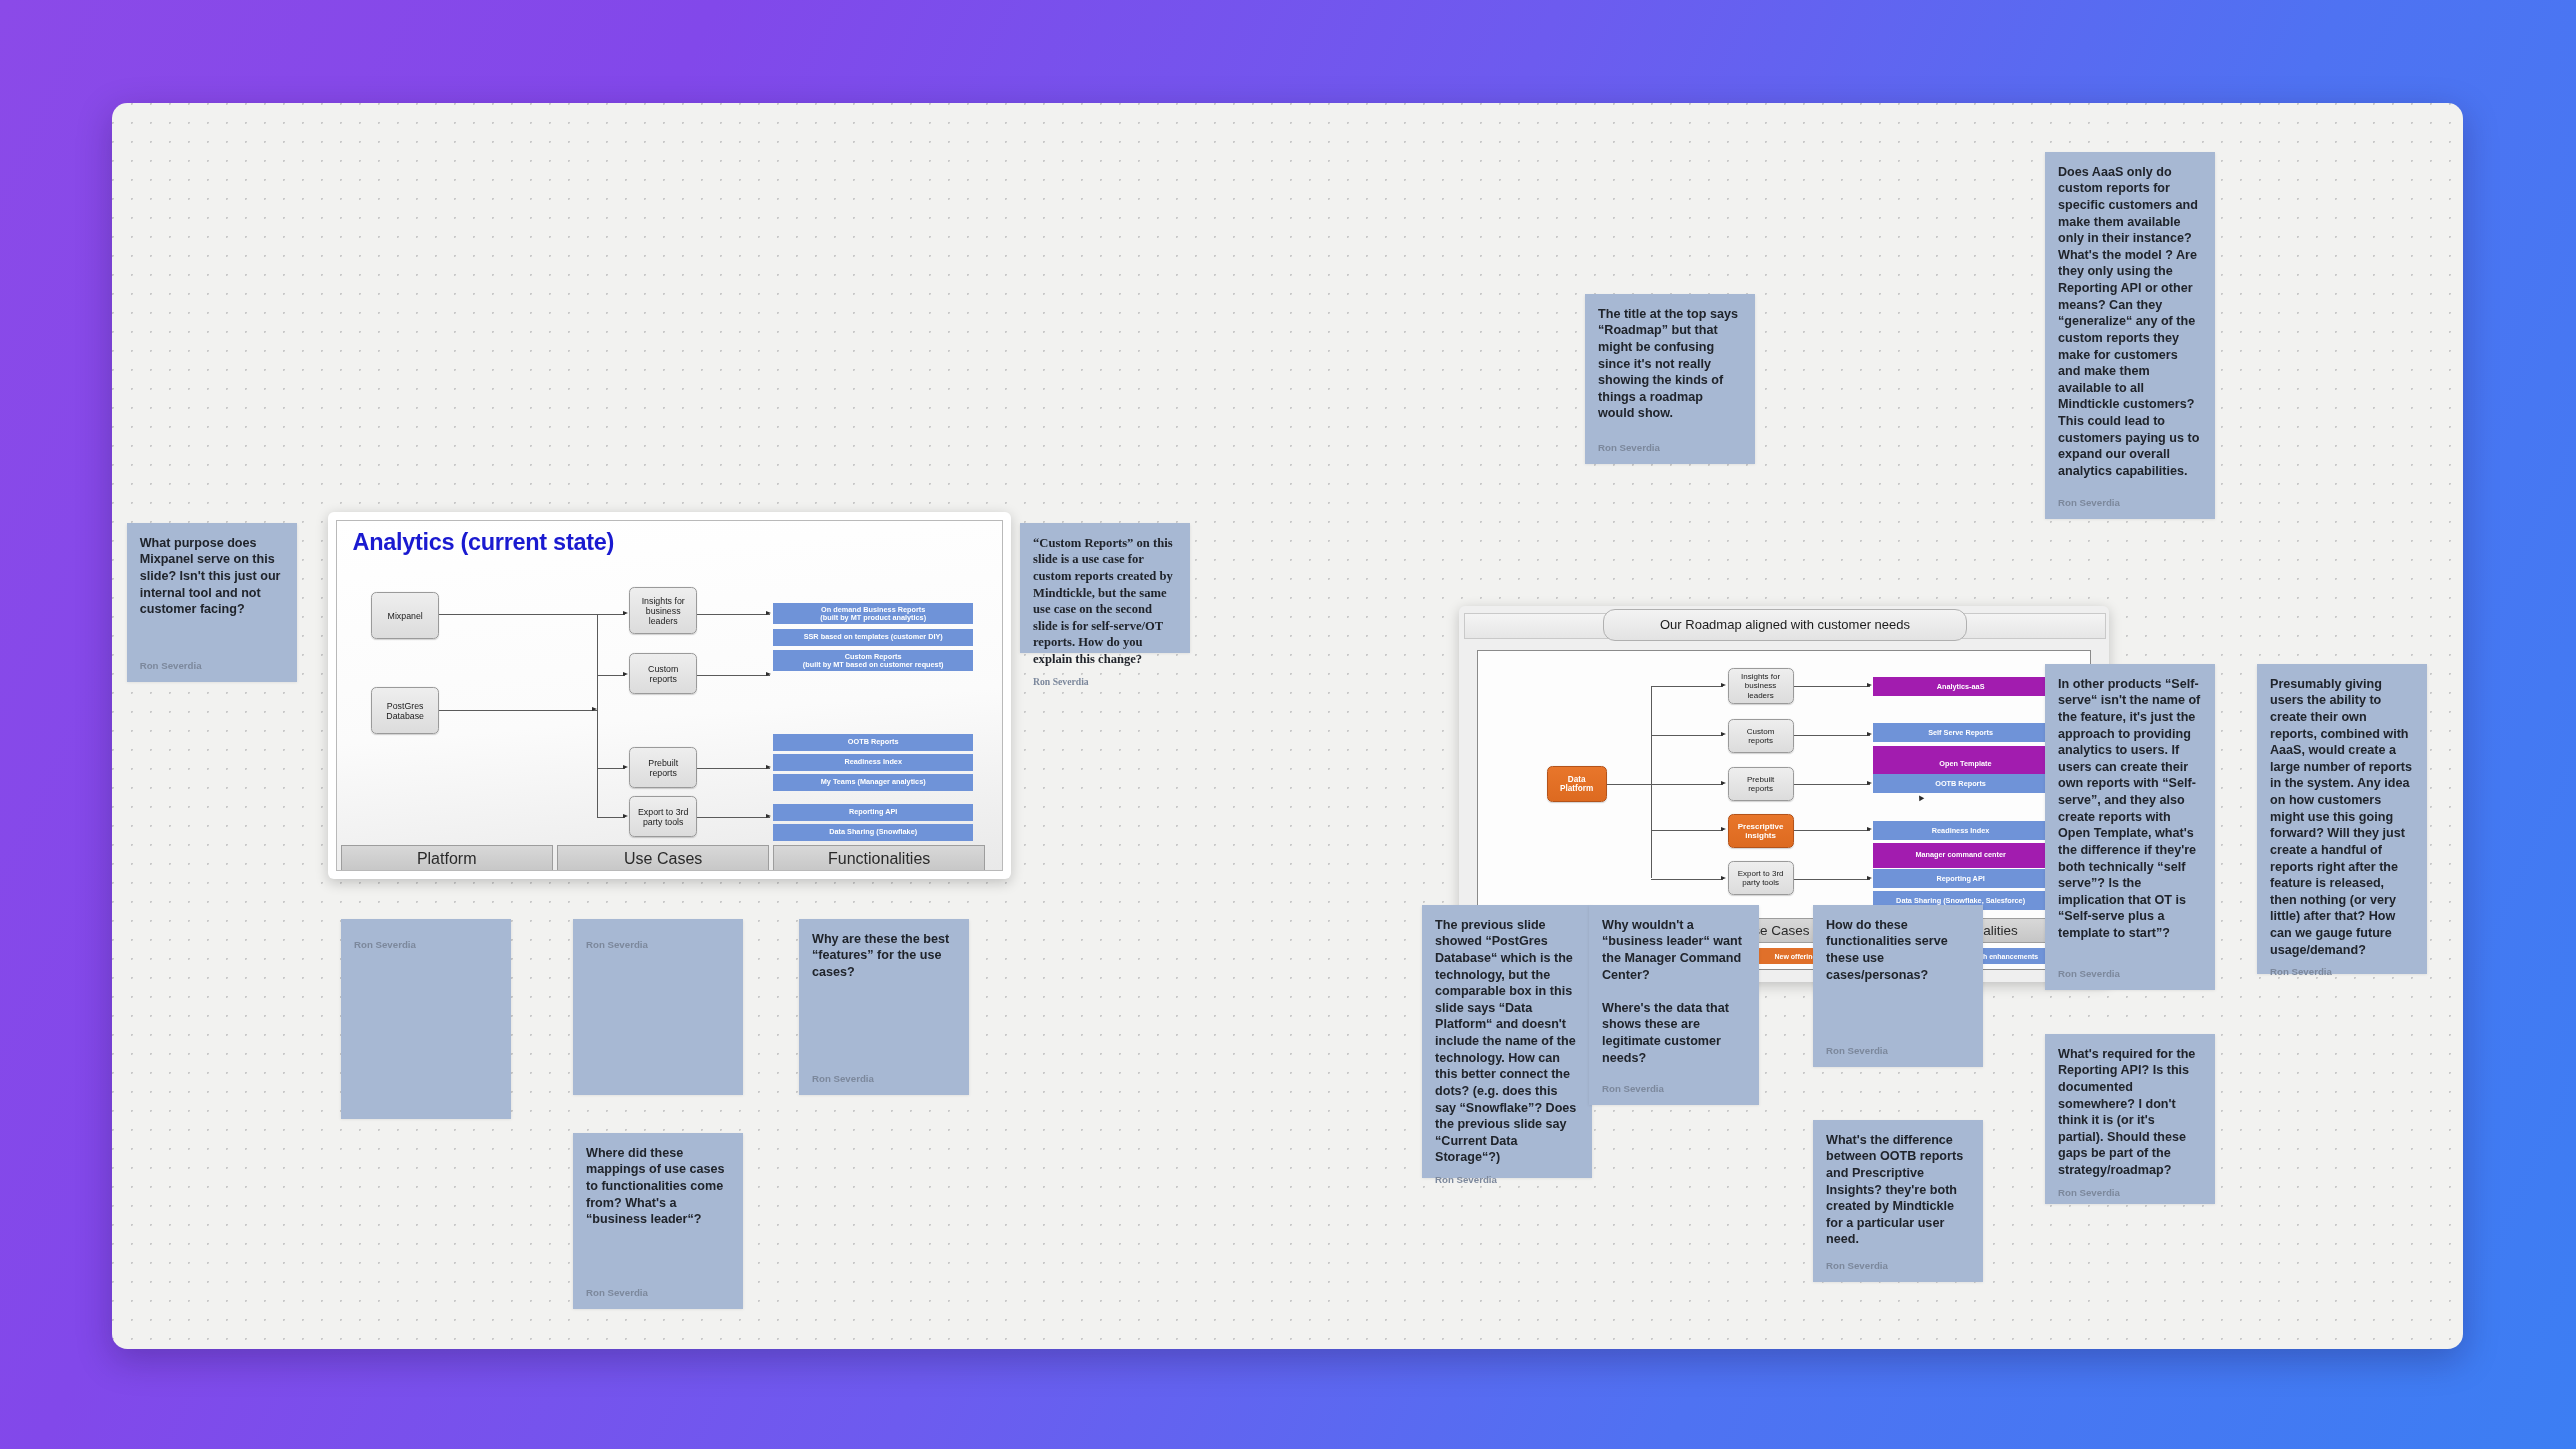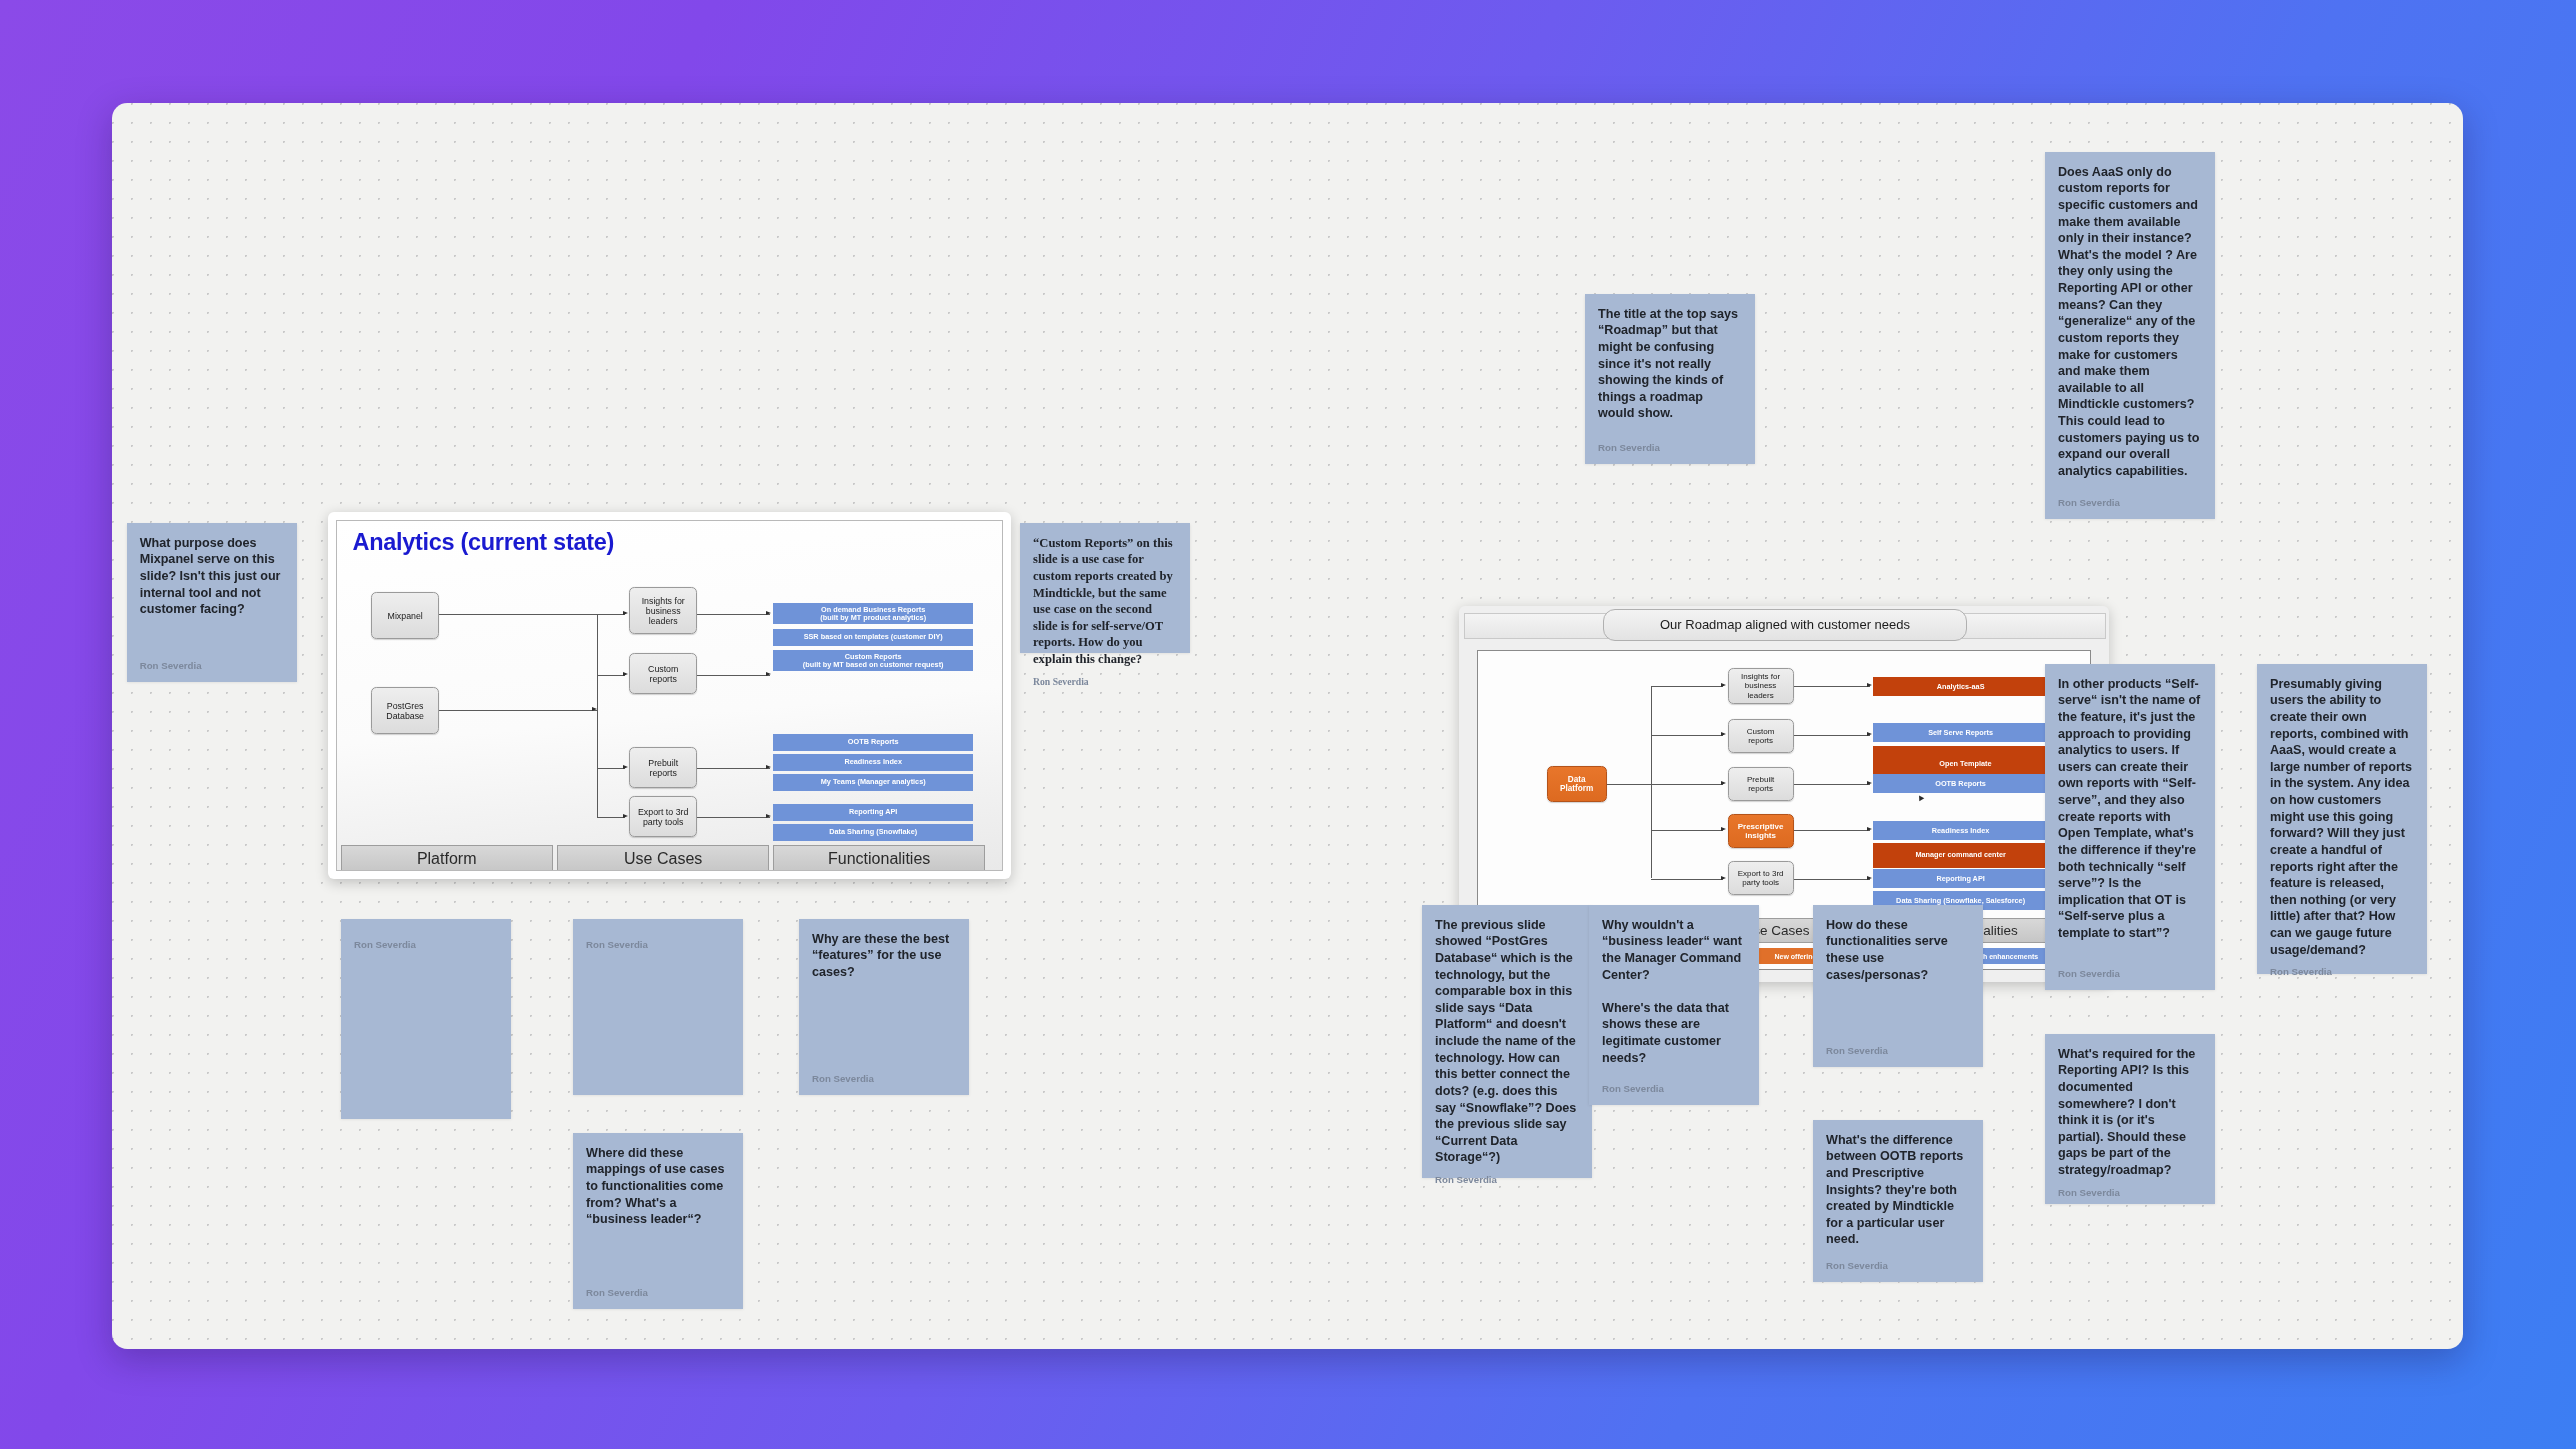--- a/index.html
+++ b/index.html
@@ -98,21 +98,21 @@
     background: #6f93d8;
     color: #ffffff;
     font-size: 7.3px;
     font-weight: 700;
     display: flex; align-items: center; justify-content: center;
     text-align: center;
     line-height: 1.12;
     box-sizing: border-box;
     padding: 0.6px 2.4px;
   }
-  .fbar.orange { background: #c2410c; }
+  .fbar.orange { background: #a21caf; }
   .catbar {
     position: absolute;
     background: linear-gradient(180deg,#d8d8d8 0%,#c6c6c6 100%);
     border: 0.6px solid #9d9d9d;
     display: flex; align-items: center; justify-content: center;
     font-size: 16px; color: #2a2a2a;
     box-sizing: border-box;
   }
   .catbar.small { font-size: 13.5px; }
   .hline, .vline { position: absolute; background: #5a5a5a; }

